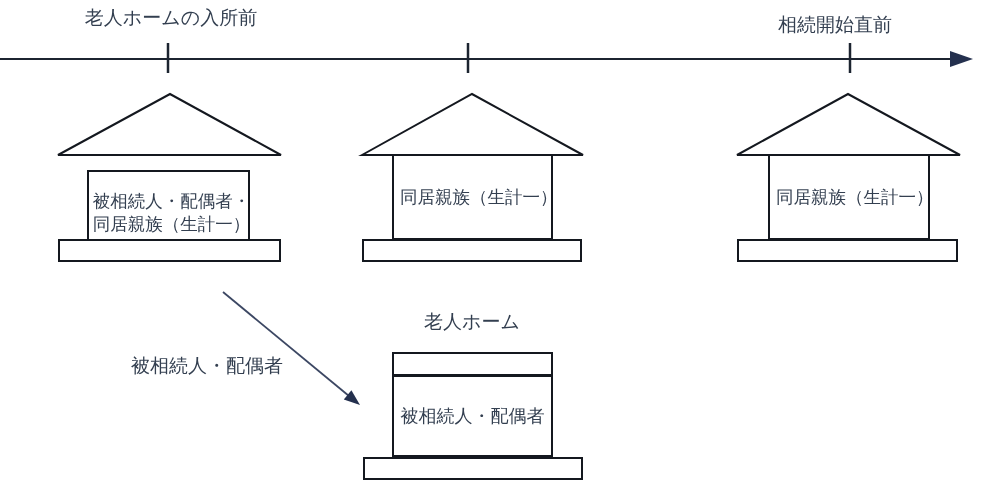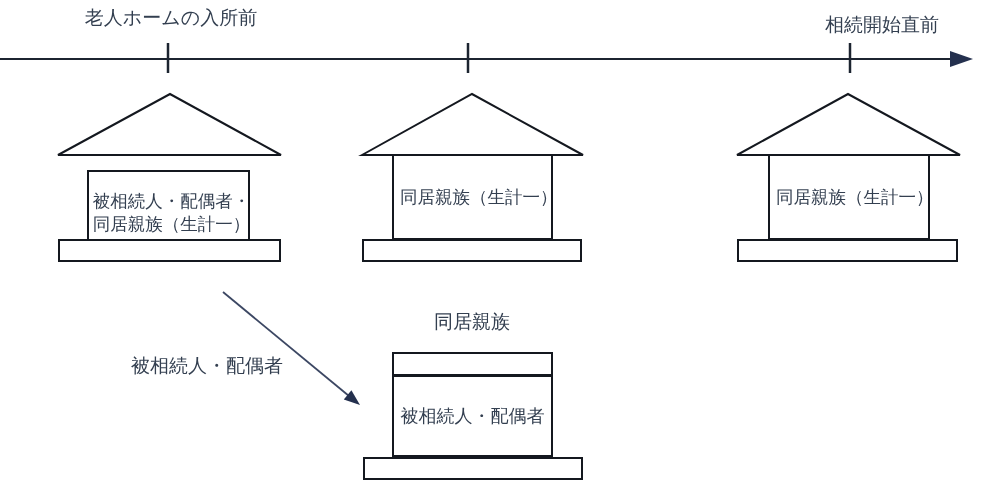--- a/index.html
+++ b/index.html
@@ -69,41 +69,41 @@
 
     <polygon class="roof" points="58,155 170,94 281,155"></polygon>
     <polygon class="roof" points="362,155 472,94 583,155"></polygon>
     <polygon class="roof" points="737,155 848,94 960,155"></polygon>
 
     <line class="mv" x1="223" y1="292" x2="349" y2="396"></line>
     <polygon class="mv-head" points="360,405 343.8,399.4 351.4,390.2"></polygon>
   </svg>
 
   <div class="tl-label" style="left:171px;top:5px">老人ホームの入所前</div>
-  <div class="tl-label" style="left:882px;top:12px">相続開始直前</div>
+  <div class="tl-label" style="left:835px;top:12px">相続開始直前</div>
 
   <div class="house-body h1">
     <span>被相続人・配偶者・
 同居親族（生計一）</span>
   </div>
   <div class="foundation f1"></div>
 
   <div class="house-body h2">
     <span>同居親族（生計一）</span>
   </div>
   <div class="foundation f2"></div>
 
   <div class="house-body h3">
     <span>同居親族（生計一）</span>
   </div>
   <div class="foundation f3"></div>
 
   <div class="mv-label">被相続人・配偶者</div>
 
-  <div class="nh-title">同居親族</div>
+  <div class="nh-title">老人ホーム</div>
 
   <div class="nh-building">
     <div class="nh-divider"></div>
     <div class="nh-occupants">被相続人・配偶者</div>
   </div>
   <div class="foundation nh-foundation"></div>
 
 </div>
 
 </body></html>

